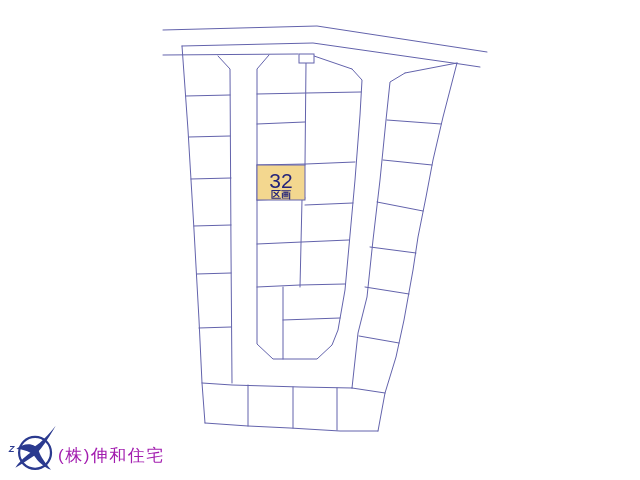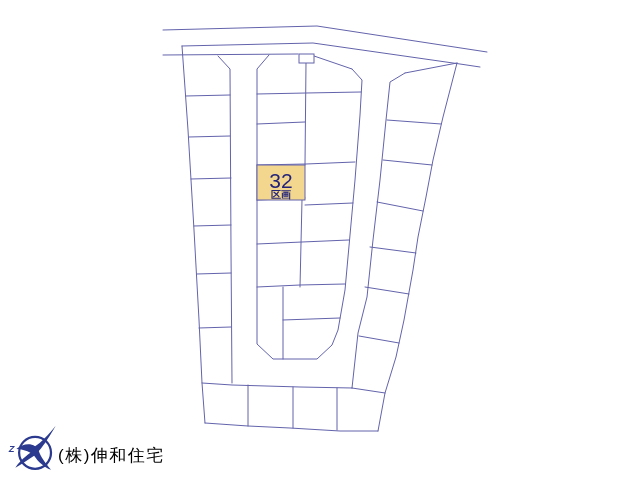--- a/index.html
+++ b/index.html
@@ -68,13 +68,13 @@
   </svg>
 
 <div id="logo-wrap">
   <svg width="60" height="60" viewBox="0 0 64 64">
     <circle id="logo-circle" cx="31" cy="35" r="17" fill="none" stroke-width="2.4" stroke="#2b3a8f"></circle>
     <path id="logo-bird" d="M53 6 C 45 16, 37 24, 31 28 C 25 24, 17 26, 11 31 C 17 31, 22 33, 26 35 C 19 40, 13 46, 10 51 C 18 46, 25 41, 30 38 C 34 44, 40 50, 48 53 C 42 46, 37 39, 35 33 C 41 26, 48 15, 53 6 Z" fill="#2b3a8f"></path>
     <text id="logo-z" x="3" y="34" font-size="10" font-style="italic" font-weight="bold" font-family="Liberation Sans, sans-serif" fill="#2b3a8f">Z</text>
   </svg>
 </div>
 
-<div id="company-name" style="color: #000000;">(株)伸和住宅</div>
+<div id="company-name" style="color: #a21caf;">(株)伸和住宅</div>
 
 </body></html>

